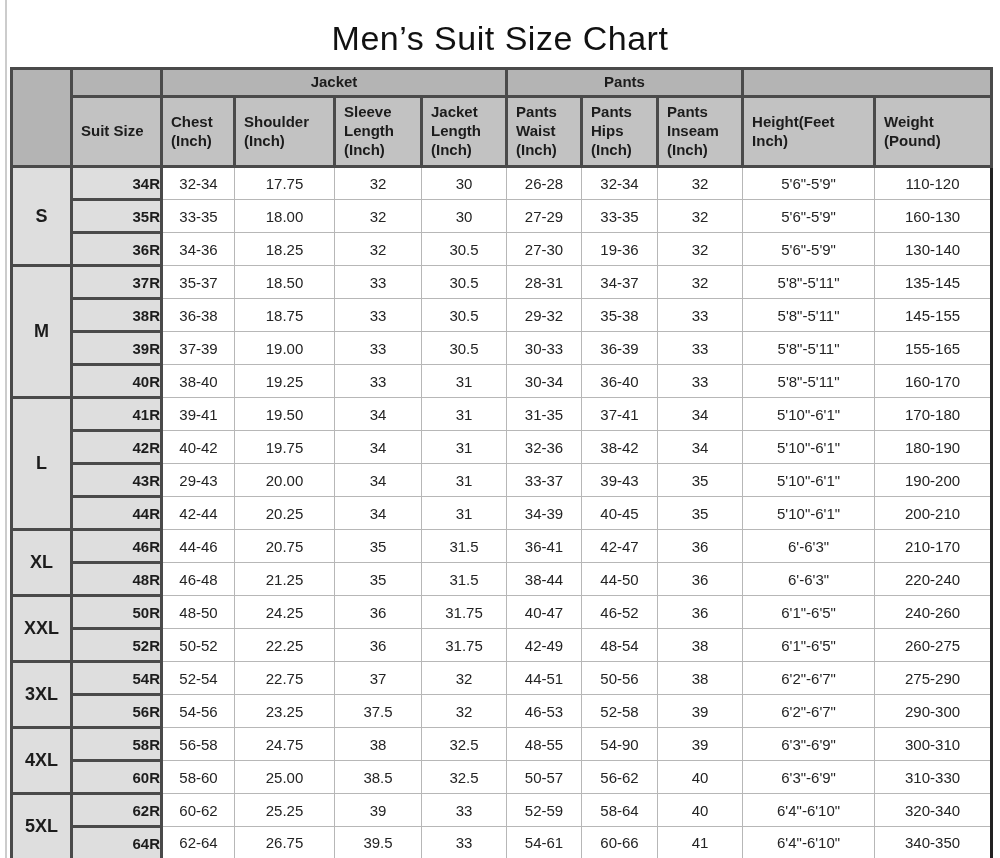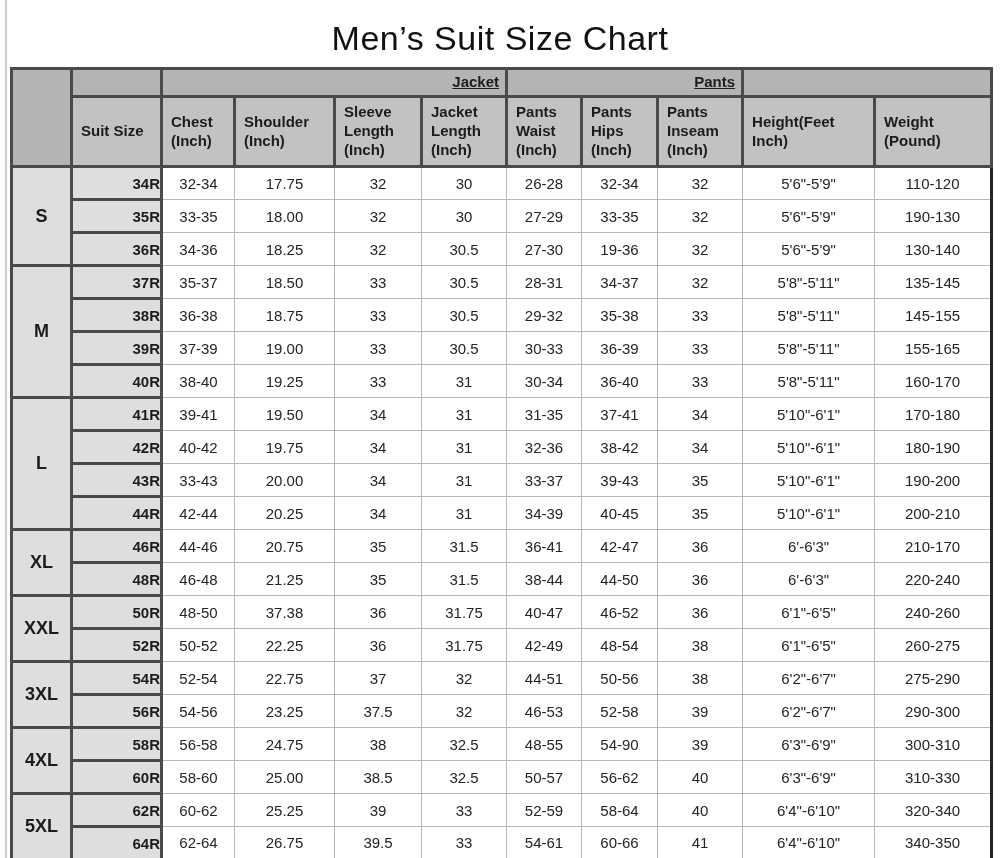--- a/index.html
+++ b/index.html
@@ -20,21 +20,21 @@
   .page{position:absolute;left:0;top:12px;width:1000px;height:858px;}
   .title{font-size:34px;font-weight:400;text-align:center;margin-top:7px;
     letter-spacing:0.5px;color:#111;}
   table.size-chart{border-collapse:collapse;table-layout:fixed;width:980px;
     margin:9px 0 0 10px;border:3px solid var(--border-outer);}
   
   thead th{background:var(--header-bg);border:3px solid var(--border-dark);
     font-size:15px;font-weight:bold;text-align:left;padding:4px 6px 4px 8px;
     vertical-align:middle;line-height:1.25;}
   thead tr.band th{height:28px;padding:2px 6px;}
-  thead th.span-head{text-align:right;background:var(--band-bg);text-decoration:underline;}
+  thead th.span-head{text-align:center;background:var(--band-bg);}
   thead th.blank{background:var(--band-bg);}
   thead th.corner{background:var(--band-bg);}
   thead tr.cols th{height:70px;}
   
   tbody th{border:3px solid var(--border-dark);background:var(--label-bg);
     font-weight:bold;vertical-align:middle;}
   tbody th.group-cell{font-size:18px;text-align:center;}
   tbody th.size-cell{font-size:15px;text-align:right;padding-left:11px;}
   
   tbody td{border:1px solid var(--border-light);background:#ffffff;
@@ -101,21 +101,21 @@
         <tr>
           <th class="size-cell">35R</th>
           <td class="data-cell">33-35</td>
           <td class="data-cell">18.00</td>
           <td class="data-cell">32</td>
           <td class="data-cell">30</td>
           <td class="data-cell">27-29</td>
           <td class="data-cell">33-35</td>
           <td class="data-cell">32</td>
           <td class="data-cell">5'6"-5'9"</td>
-          <td class="data-cell">190-130</td>
+          <td class="data-cell">160-130</td>
         </tr>
         <tr>
           <th class="size-cell">36R</th>
           <td class="data-cell">34-36</td>
           <td class="data-cell">18.25</td>
           <td class="data-cell">32</td>
           <td class="data-cell">30.5</td>
           <td class="data-cell">27-30</td>
           <td class="data-cell">19-36</td>
           <td class="data-cell">32</td>
@@ -191,21 +191,21 @@
           <td class="data-cell">34</td>
           <td class="data-cell">31</td>
           <td class="data-cell">32-36</td>
           <td class="data-cell">38-42</td>
           <td class="data-cell">34</td>
           <td class="data-cell">5'10"-6'1"</td>
           <td class="data-cell">180-190</td>
         </tr>
         <tr>
           <th class="size-cell">43R</th>
-          <td class="data-cell">33-43</td>
+          <td class="data-cell">29-43</td>
           <td class="data-cell">20.00</td>
           <td class="data-cell">34</td>
           <td class="data-cell">31</td>
           <td class="data-cell">33-37</td>
           <td class="data-cell">39-43</td>
           <td class="data-cell">35</td>
           <td class="data-cell">5'10"-6'1"</td>
           <td class="data-cell">190-200</td>
         </tr>
         <tr>
@@ -242,21 +242,21 @@
           <td class="data-cell">38-44</td>
           <td class="data-cell">44-50</td>
           <td class="data-cell">36</td>
           <td class="data-cell">6'-6'3"</td>
           <td class="data-cell">220-240</td>
         </tr>
         <tr>
           <th class="group-cell" rowspan="2">XXL</th>
           <th class="size-cell">50R</th>
           <td class="data-cell">48-50</td>
-          <td class="data-cell">37.38</td>
+          <td class="data-cell">24.25</td>
           <td class="data-cell">36</td>
           <td class="data-cell">31.75</td>
           <td class="data-cell">40-47</td>
           <td class="data-cell">46-52</td>
           <td class="data-cell">36</td>
           <td class="data-cell">6'1"-6'5"</td>
           <td class="data-cell">240-260</td>
         </tr>
         <tr>
           <th class="size-cell">52R</th>

